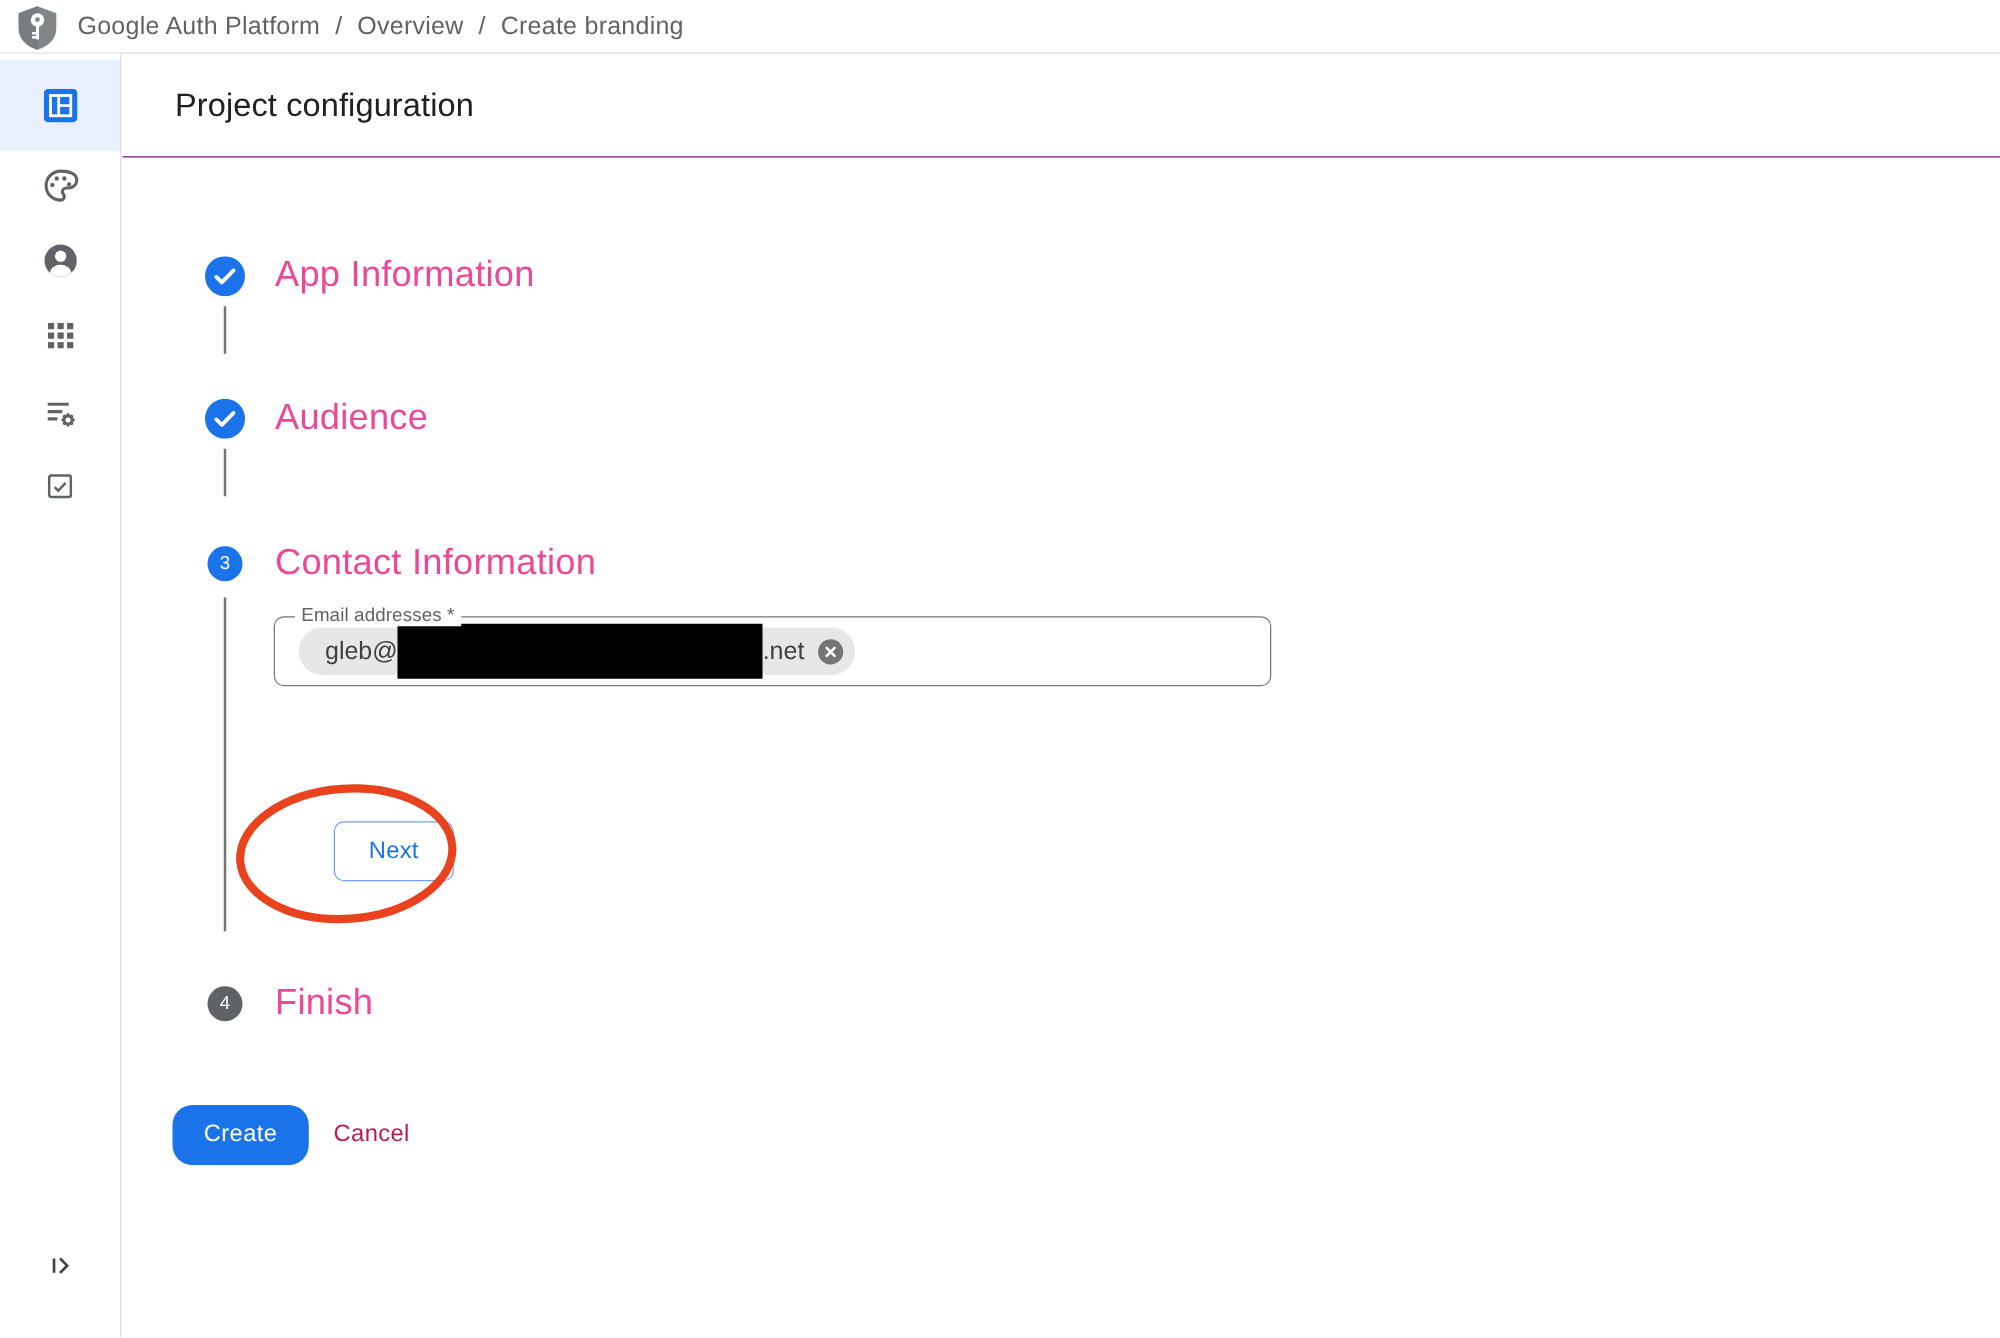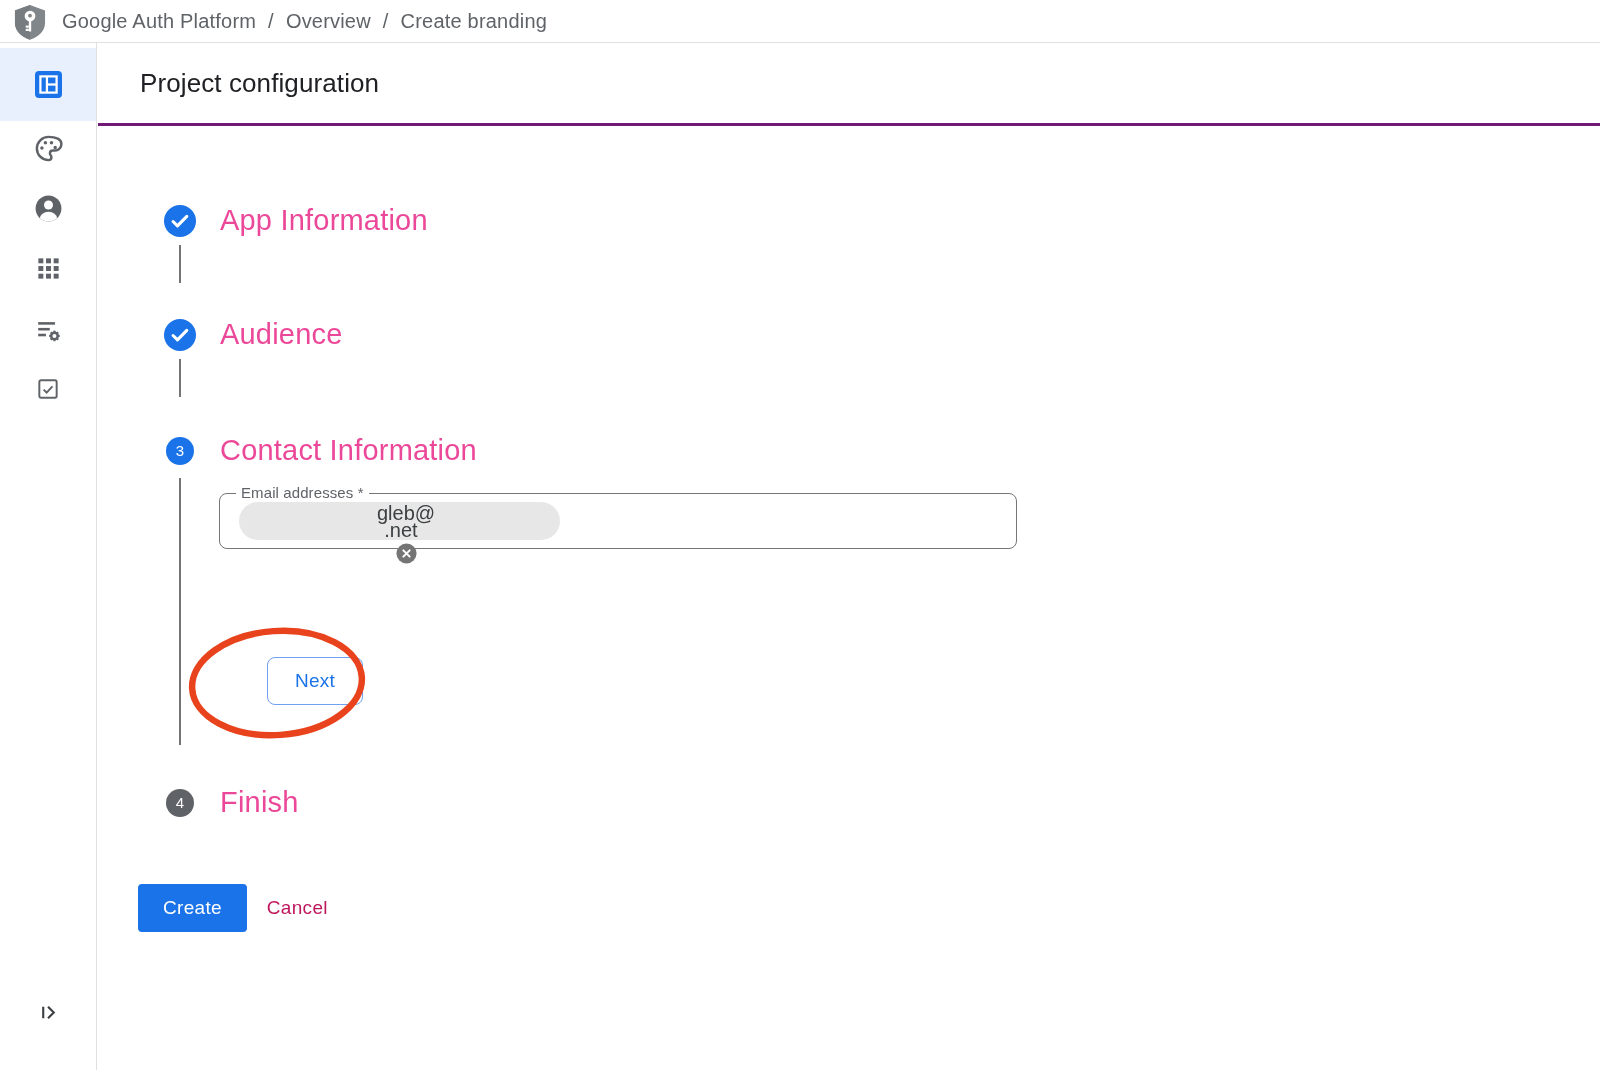--- a/index.html
+++ b/index.html
@@ -32,21 +32,21 @@
   .side-item {
     position: absolute; left: 0; width: 96px; height: 40px;
     display: flex; align-items: center; justify-content: center; cursor: pointer;
   }
   .side-item.selected { height: 73px; background: #e8f0fe; }
 
   
   .main { position: absolute; top: 43px; left: 98px; width: 1502px; height: 1027px; }
   .content-header {
     height: 83px; display: flex; align-items: center; padding-left: 42px;
-    border-bottom: 3px solid #701a75;
+    border-bottom: 1px solid #701a75;
   }
   .page-title { font-size: 26px; font-weight: 400; color: #202124; letter-spacing: 0.1px; }
 
   .content-body { position: absolute; top: 83px; left: 0; width: 1502px; height: 944px; }
 
   
   .step-row { position: absolute; left: 66px; display: flex; align-items: center; }
   .icon-slot { width: 32px; height: 32px; display: flex; align-items: center; justify-content: center; }
   .step-label { margin-left: 24px; font-size: 29px; font-weight: 400; color: #ec4899; letter-spacing: 0.2px; }
   .circle-done { width: 32px; height: 32px; }
@@ -65,21 +65,21 @@
     border: 1.5px solid #747775; border-radius: 8px; background: #fff;
     display: flex; align-items: center; padding-left: 19px; cursor: text;
   }
   .field-label {
     position: absolute; top: -10px; left: 16px; background: #fff; padding: 0 5px;
     font-size: 15px; color: #5f6368; letter-spacing: 0.1px;
   }
   .email-chip {
     height: 38px; background: #e7e7e7; border-radius: 19px;
     display: flex; align-items: center; padding: 0 8px 0 21px;
-    font-size: 20px; color: #3c4043; flex-direction: column;
+    font-size: 20px; color: #3c4043;
   }
   .redacted { width: 292px; height: 44px; background: #000; margin: -3px 0; }
   .chip-suffix { margin-right: 10px; }
   .chip-close { width: 23px; height: 23px; cursor: pointer; flex: none; }
 
   .helper-text {
     position: absolute; left: 140px; top: 434px; width: 690px;
     font-size: 17px; line-height: 27px; color: #5f6368; letter-spacing: 0.1px;
   }
 
@@ -88,21 +88,21 @@
     background: #fff; border: 1px solid #6fa0f2; border-radius: 8px;
     color: #1a73e8; font-size: 19px; font-weight: 500; font-family: "Liberation Sans", sans-serif;
     cursor: pointer; letter-spacing: 0.2px; margin-left: 48px;
   }
   .red-annotation { position: absolute; left: 79px; top: 491px; width: 200px; height: 132px; pointer-events: none; }
 
   
   .actions { position: absolute; left: 40px; top: 758px; display: flex; align-items: center; }
   .create-button {
     height: 48px; padding: 0 25px; background: #1a73e8; color: #fff;
-    border: none; border-radius: 4px; font-size: 19px; font-weight: 500;
+    border: none; border-radius: 16px; font-size: 19px; font-weight: 500;
     font-family: "Liberation Sans", sans-serif; cursor: pointer; letter-spacing: 0.3px;
   }
   .cancel-button {
     margin-left: 20px; background: none; border: none; color: #be185d;
     font-size: 19px; font-weight: 500; font-family: "Liberation Sans", sans-serif;
     cursor: pointer; letter-spacing: 0.3px;
   }
 
   .expand-toggle { position: absolute; left: 0; top: 949px; width: 96px; height: 40px;
     display: flex; align-items: center; justify-content: center; cursor: pointer; }

